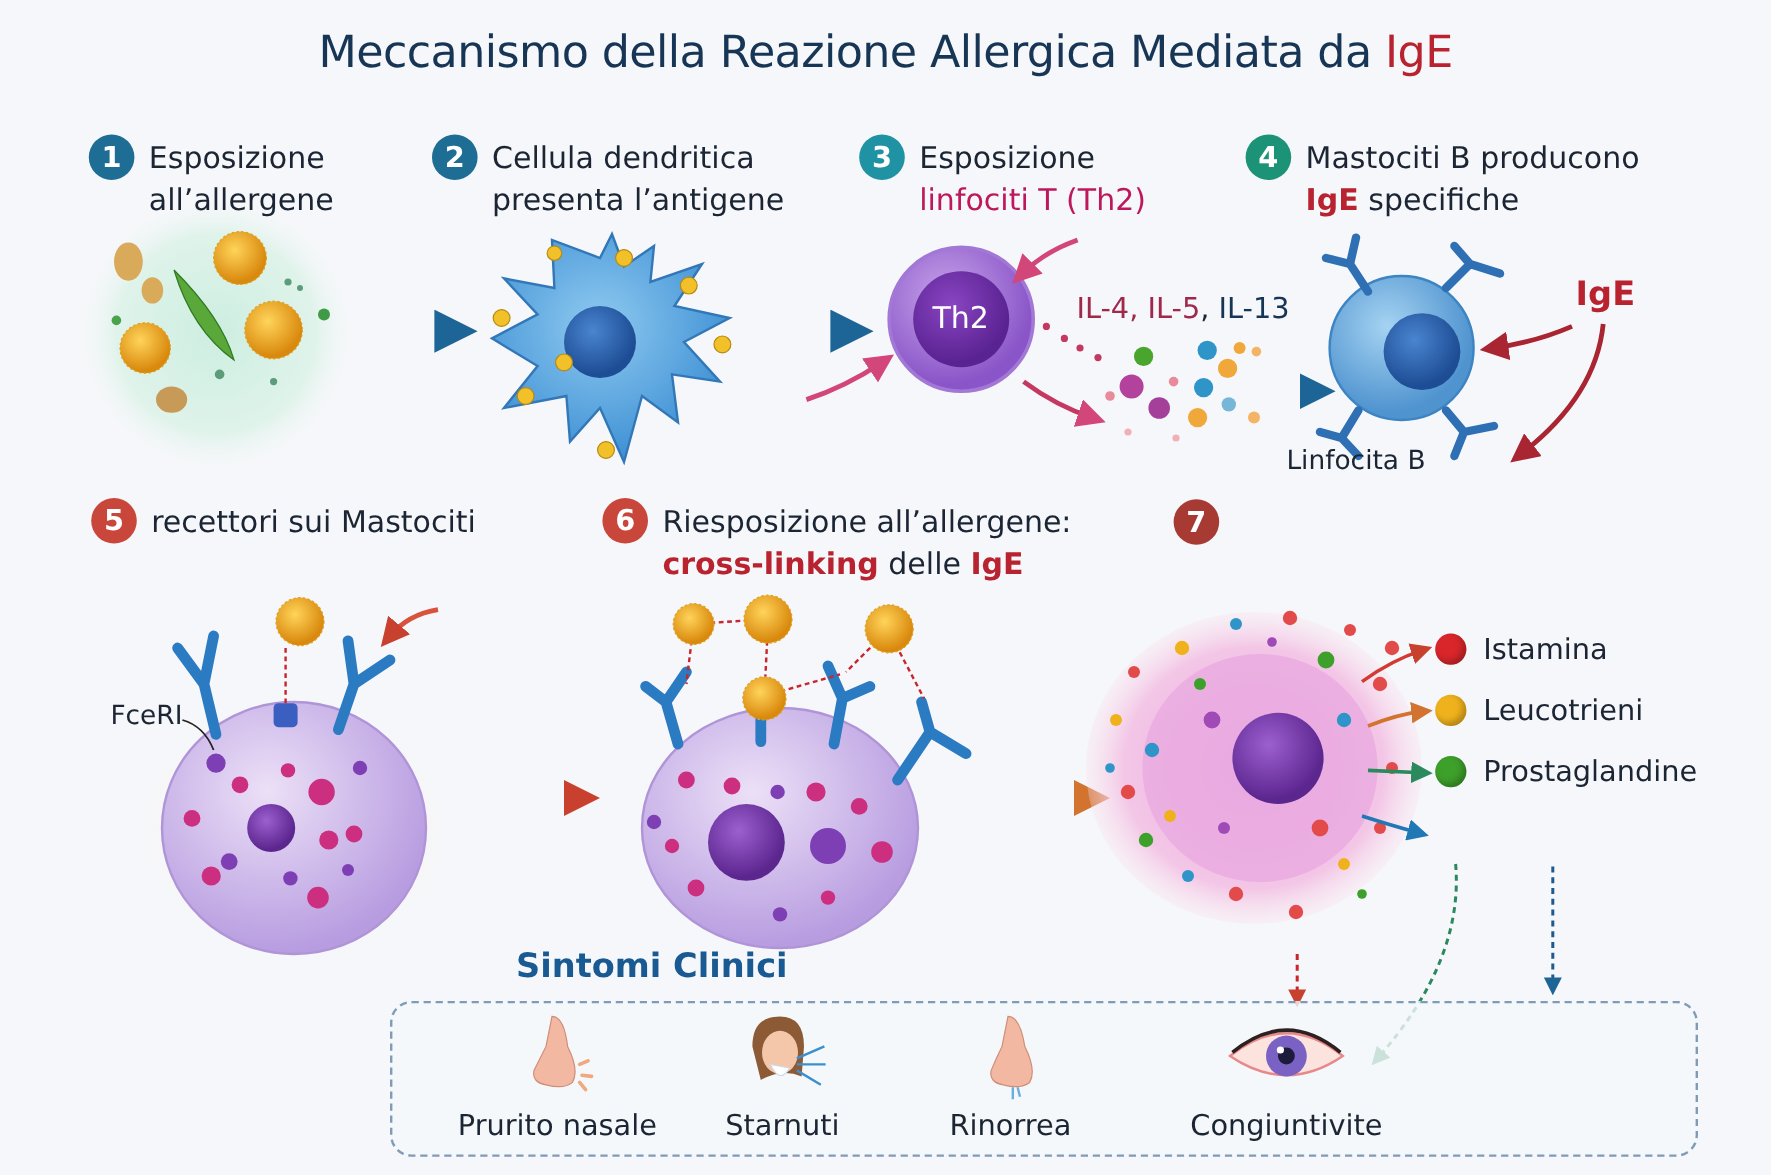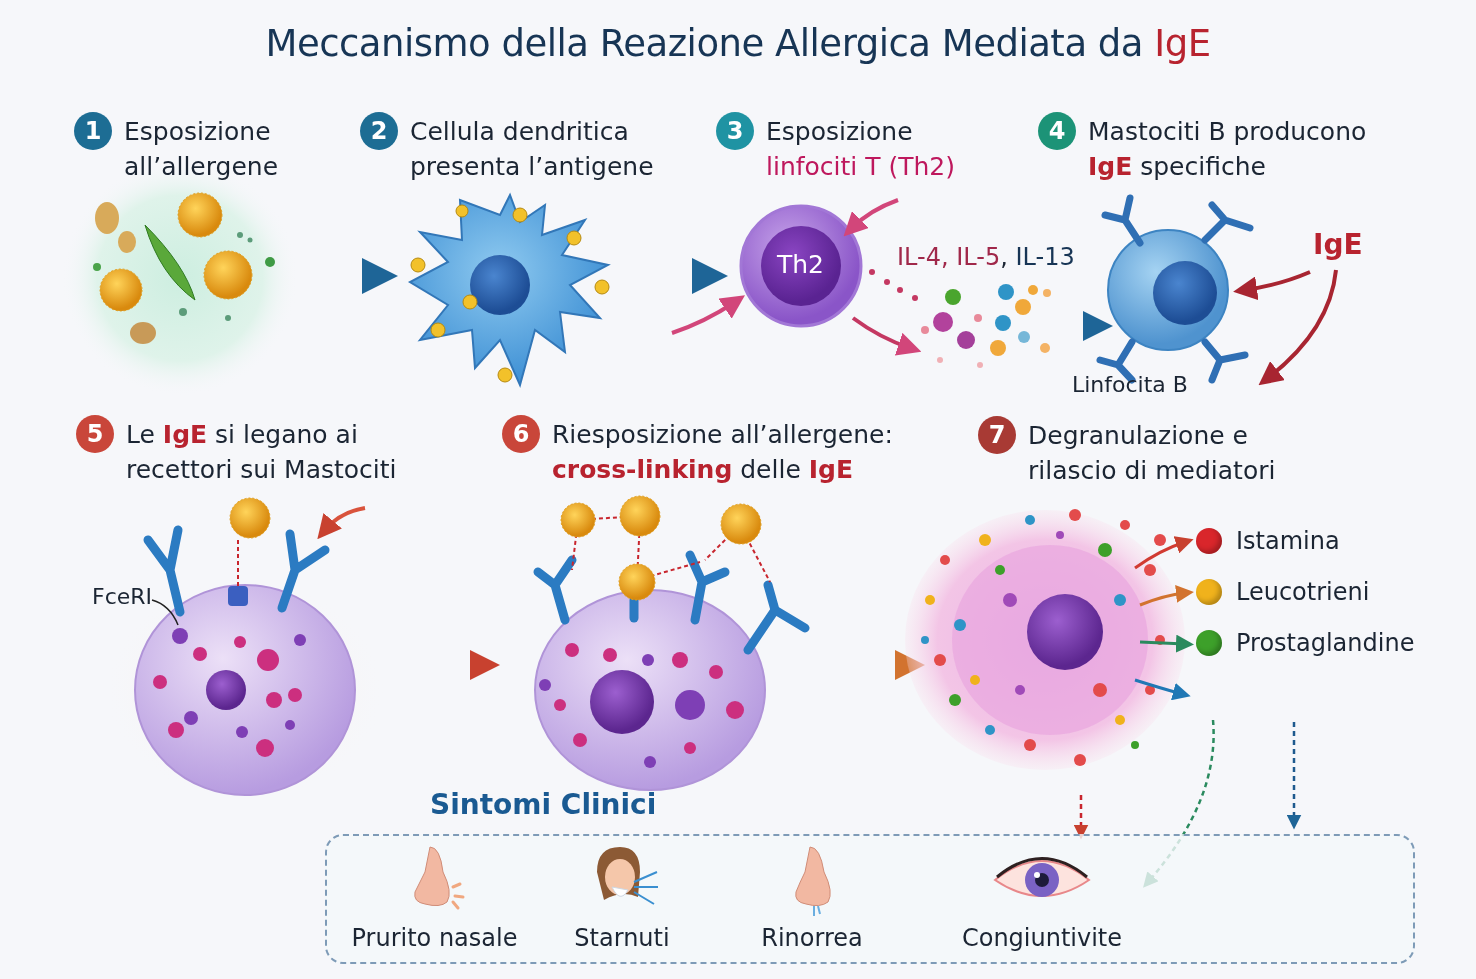--- a/index.html
+++ b/index.html
@@ -29,21 +29,21 @@
   .med-item { display: flex; align-items: center; height: 51px; }
   .med-dot { width: 26px; height: 26px; border-radius: 50%; margin-right: 14px; box-shadow: inset -3px -3px 5px rgba(0,0,0,0.25); }
   .med-label { font-size: 24px; color: #1b2533; }
   .symptoms-title {
     position: absolute; left: 430px; top: 788px; font-size: 28px; font-weight: bold; color: #1a5a92;
   }
   .symptoms-box {
     position: absolute; left: 325px; top: 834px; width: 1086px; height: 126px;
     border: 2px dashed #7e9bb7; border-radius: 18px; background: rgba(244,247,250,0.8);
   }
-  .symptom { position: absolute; top: 0; height: 126px; text-align: center; }
+  .symptom { position: absolute; top: 0; height: 126px; text-align: center; margin-left: 30px; }
   .symptom .s-label { position: absolute; bottom: 10px; left: 0; right: 0; font-size: 24px; color: #1b2533; white-space: nowrap; }
   .symptom svg { position: absolute; top: 6px; left: 50%; transform: translateX(-50%); }
 </style>
 </head>
 <body>
 
 <div class="title"><span>Meccanismo della Reazione Allergica Mediata da</span> <span class="red">IgE</span></div>
 
 <svg class="abs" style="left:0;top:0" width="1476" height="979">
   <defs>
@@ -337,37 +337,32 @@
 <div class="step" style="left:1038px;top:114px">
   <div class="badge" style="background:#1c9377">4</div>
   <div class="step-text">
       <div>Mastociti B producono</div>
       <div><b class="red">IgE</b><span> specifiche</span></div>
     </div>
 </div>
 <div class="step" style="left:76px;top:417px">
   <div class="badge" style="background:#c9463a">5</div>
   <div class="step-text">
-      <div><span>Le </span><b class="red">IgE</b><span> si legano ai</span></div>
       <div>recettori sui Mastociti</div>
     </div>
 </div>
 <div class="step" style="left:502px;top:417px">
   <div class="badge" style="background:#c9463a">6</div>
   <div class="step-text">
       <div>Riesposizione all’allergene:</div>
       <div><b class="red">cross-linking</b><span> delle </span><b class="red">IgE</b></div>
     </div>
 </div>
 <div class="step" style="left:978px;top:418px">
   <div class="badge" style="background:#a83a34">7</div>
-  <div class="step-text">
-      <div>Degranulazione e</div>
-      <div>rilascio di mediatori</div>
-    </div>
 </div>
 
 <div class="label" style="left:777px;top:250px;font-size:25px;color:#fff">Th2</div>
 <div class="label" style="left:897px;top:243px;font-size:24px"><span style="color:#a0284a">IL-4, IL-5</span><span>, </span><span style="color:#173555">IL-13</span></div>
 <div class="label" style="left:1313px;top:228px;font-size:28px;font-weight:bold;color:#b8232f">IgE</div>
 <div class="label" style="left:1072px;top:372px">Linfocita B</div>
 <div class="label" style="left:92px;top:584px">FceRI</div>
 
 <div class="mediators">
   <div class="med-item">

